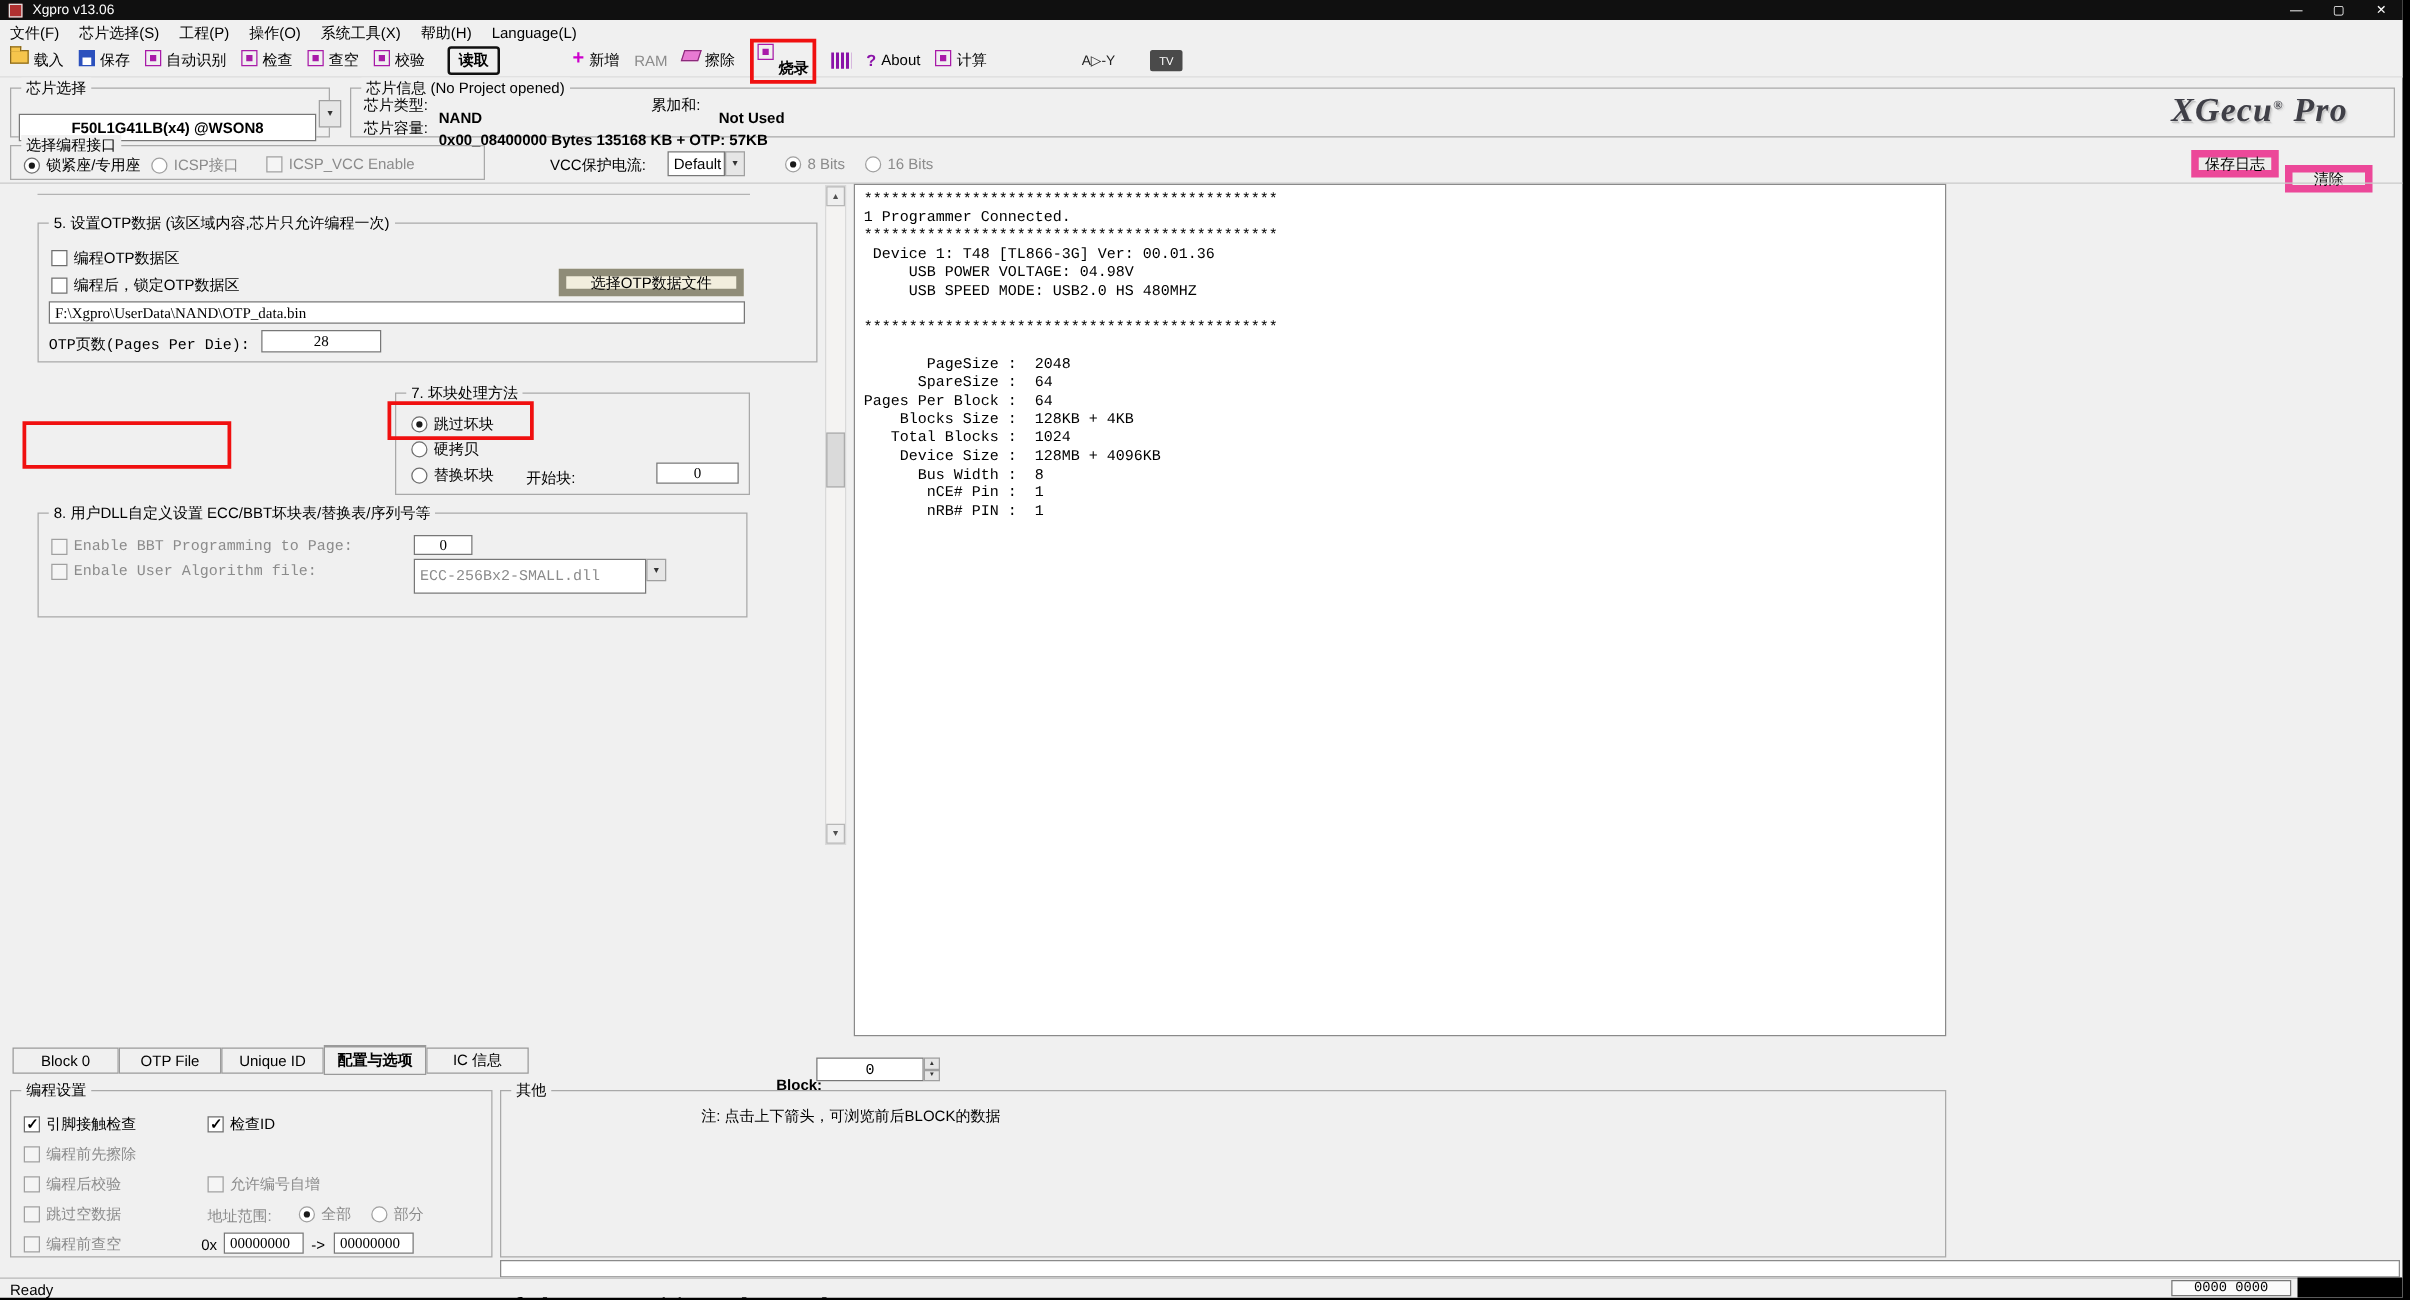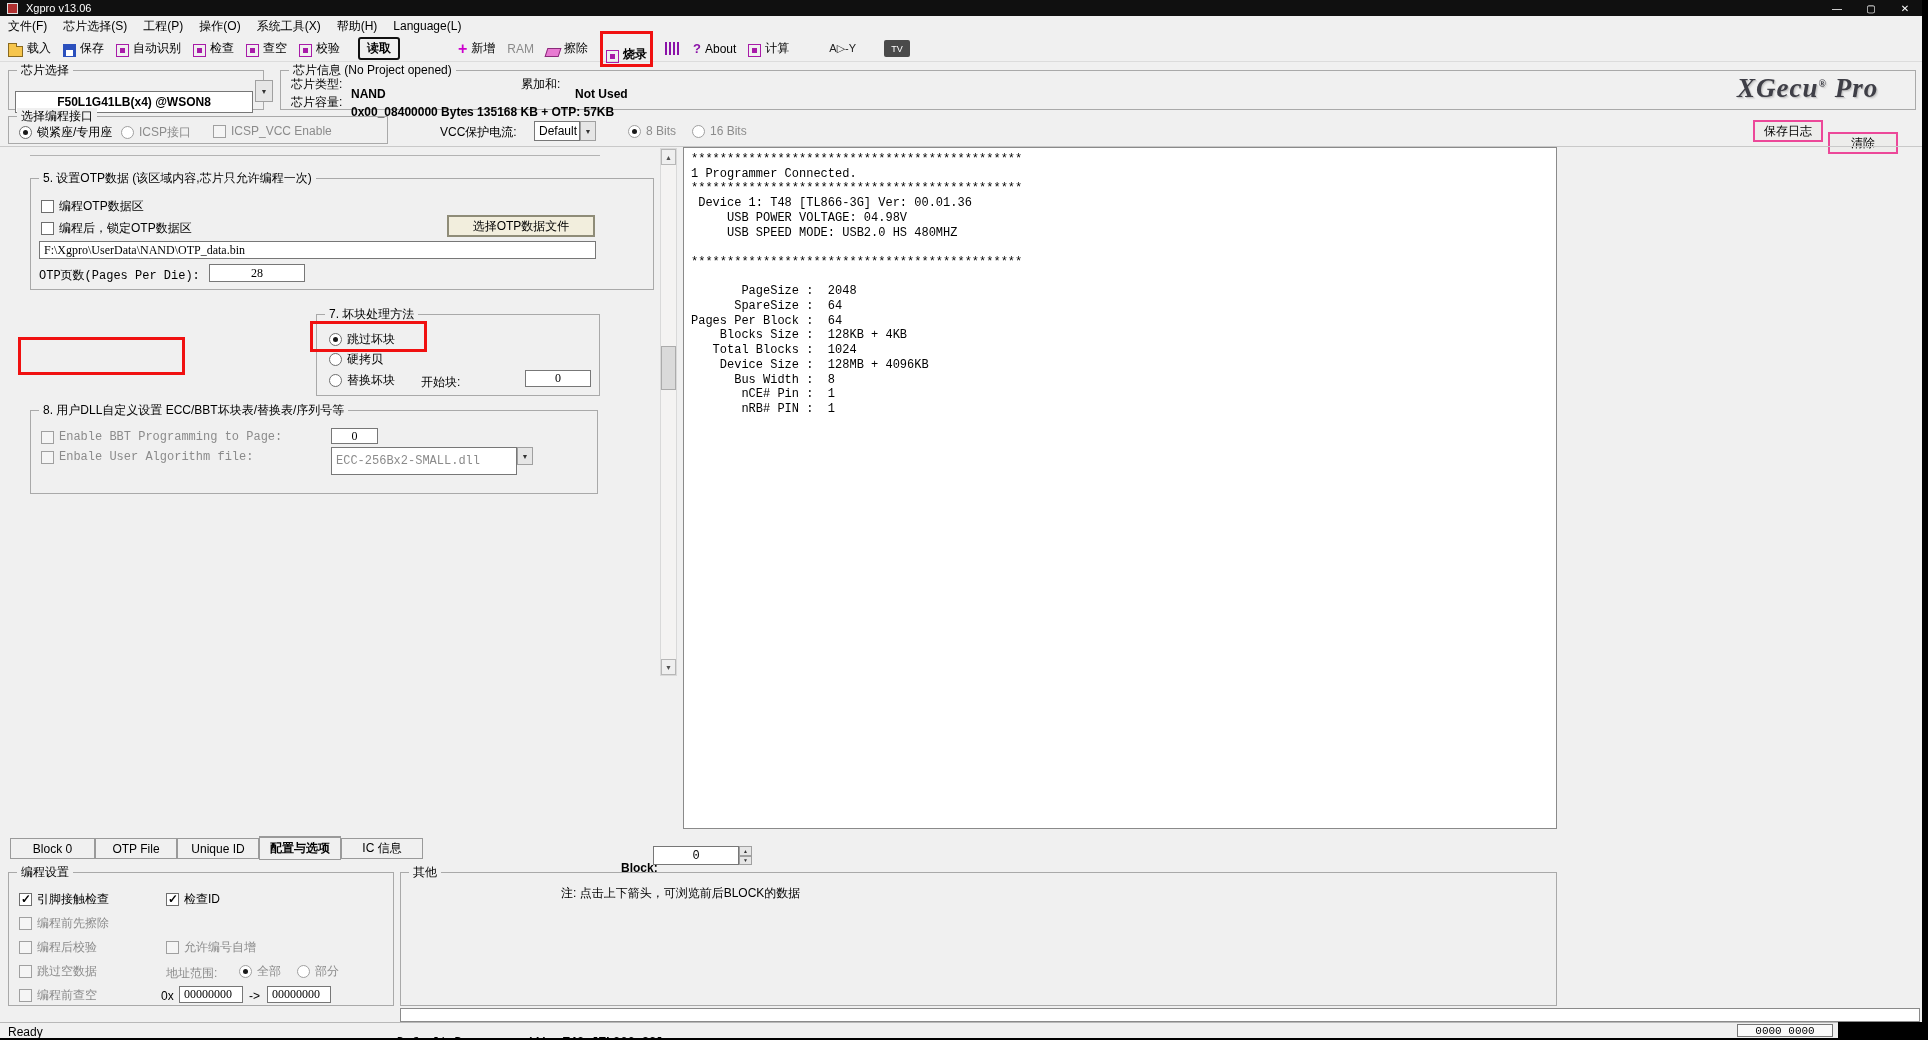--- a/index.html
+++ b/index.html
@@ -16,21 +16,21 @@
   .titlebar { position:absolute; left:0; top:0; width:1922px; height:16px; background:#101010;
               display:flex; align-items:center; color:#fff; font-size:11px; }
   .app-icon { width:11px; height:11px; margin:0 8px 0 7px; background:#b03030; border:1px solid #e0e0e0; }
   .wctl { width:34px; text-align:center; font-size:10px; color:#fff; }
 
   
   .menubar { position:absolute; left:0; top:16px; width:1922px; height:20px; display:flex; align-items:center; background:#f0f0f0; }
   .menu-item { padding:0 8px; }
   .toolbar { position:absolute; left:0; top:36px; width:1922px; height:26px; display:flex; align-items:center;
              padding-left:8px; gap:12px; background:#f0f0f0; border-bottom:1px solid #dcdcdc; }
-  .tbtn { display:flex; align-items:flex-end; gap:4px; white-space:nowrap; }
+  .tbtn { display:flex; align-items:flex-start; gap:4px; white-space:nowrap; }
   .tbtn.read { border:2px solid #111; border-radius:3px; padding:1px 7px; font-weight:bold; margin-left:6px; }
   .annot { border:3px solid #f01010; padding:1px 3px; }
   .icon { display:inline-block; flex:none; }
   .i-folder { width:15px; height:11px; background:#f6c54c; border:1px solid #8a6a1f; position:relative; }
   .i-folder::before { content:""; position:absolute; left:-1px; top:-4px; width:7px; height:3px; background:#f6c54c; border:1px solid #8a6a1f; border-bottom:none; }
   .i-floppy { width:13px; height:13px; background:#2b50bd; position:relative; }
   .i-floppy::after { content:""; position:absolute; left:3px; top:6px; width:7px; height:6px; background:#fff; }
   .i-magenta { width:13px; height:13px; border:1px solid #a81ba8; position:relative; }
   .i-magenta::after { content:""; position:absolute; left:3px; top:3px; width:5px; height:5px; background:#a81ba8; }
   .i-eraser { width:14px; height:9px; background:#e87ad2; border:1px solid #8a2a7a; transform:skewX(-18deg); }
@@ -45,21 +45,21 @@
   .glabel { position:absolute; top:-9px; left:8px; background:#f0f0f0; padding:0 4px; white-space:nowrap; }
   .cb { width:13px; height:13px; background:#fff; border:1px solid #6e6e6e; position:relative; flex:none; display:inline-block; }
   .cb.checked::after { content:"✓"; position:absolute; left:1px; top:-2px; font-size:12px; font-weight:bold; }
   .cb.dis { border-color:#a0a0a0; background:#f5f5f5; }
   .rb { width:13px; height:13px; background:#fff; border:1px solid #6e6e6e; border-radius:50%; position:relative; flex:none; display:inline-block; }
   .rb.sel::after { content:""; position:absolute; left:3px; top:3px; width:5px; height:5px; background:#1a1a1a; border-radius:50%; }
   .rb.dis { border-color:#a0a0a0; }
   .field { position:absolute; background:#fff; border:1px solid #777; font-size:12px; display:flex; align-items:center; padding:0 4px; }
   input.field { font-family:Liberation Serif, serif; }
   .center { justify-content:center; text-align:center; }
-  .btn { position:absolute; background:#ededeb; border:2px solid #ec4899; display:flex; align-items:center; justify-content:center;text-align:right; }
+  .btn { position:absolute; background:#ededeb; border:6px solid #ec4899; display:flex; align-items:center; justify-content:center;text-align:right; }
   .btn.tan { background:#f2eedd; border-color:#8f8c78; }
   .arrowbtn { background:#e6e6e6; border:1px solid #a0a0a0; display:flex; align-items:center; justify-content:center; font-size:7px; color:#333; }
   .redbox { position:absolute; border:3px solid #f01010; z-index:5; }
 
   
   .sb { position:absolute; left:660px; top:148px; width:17px; height:528px; background:#f4f3f2; border:1px solid #d9d9d9; }
   .sb-btn { position:absolute; left:0; width:15px; height:16px; background:#efefef; border:1px solid #b7b7b7; font-size:7px; color:#505050; display:flex; align-items:center; justify-content:center; }
   .sb-thumb { position:absolute; left:0; top:197px; width:15px; height:44px; background:#dadada; border:1px solid #ababab; }
 
   
@@ -148,21 +148,21 @@
       <span class="icon i-barcode"></span>
     </div>
     <div class="tbtn">
       <span class="icon i-q"></span>
       <span>About</span>
     </div>
     <div class="tbtn">
       <span class="icon i-magenta"></span>
       <span>计算</span>
     </div>
-    <div class="tbtn i-logic" style="margin-left:28px">
+    <div class="tbtn i-logic" style="margin-left:64px">
       <span>A▷-Y</span>
     </div>
     <div class="tbtn" style="margin-left:16px">
       <span class="icon i-tv">TV</span>
     </div>
   </div>
 
   <div class="group" style="left:8px;top:70px;width:256px;height:40px">
     <span class="glabel">芯片选择</span>
     <div class="field center bold" style="left:6px;top:9px;width:238px;height:22px">F50L1G41LB(x4) @WSON8</div>

